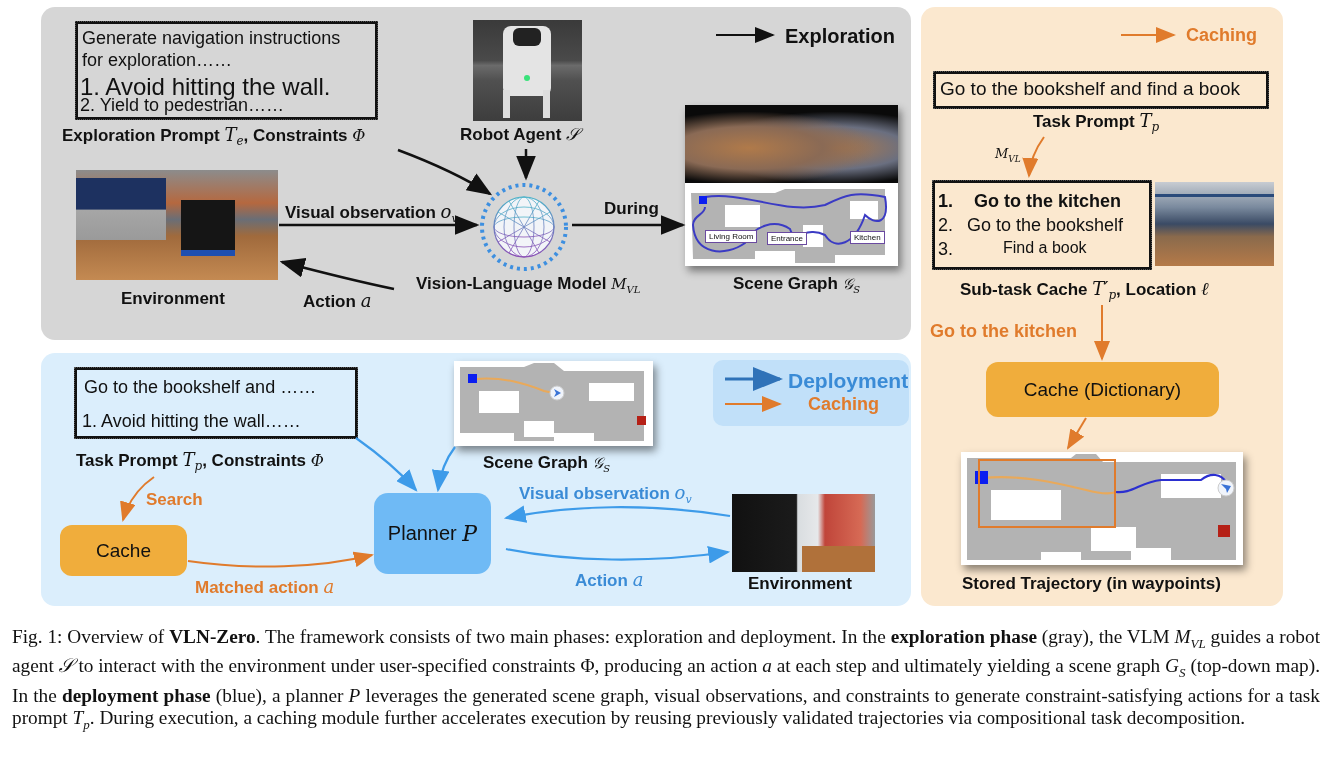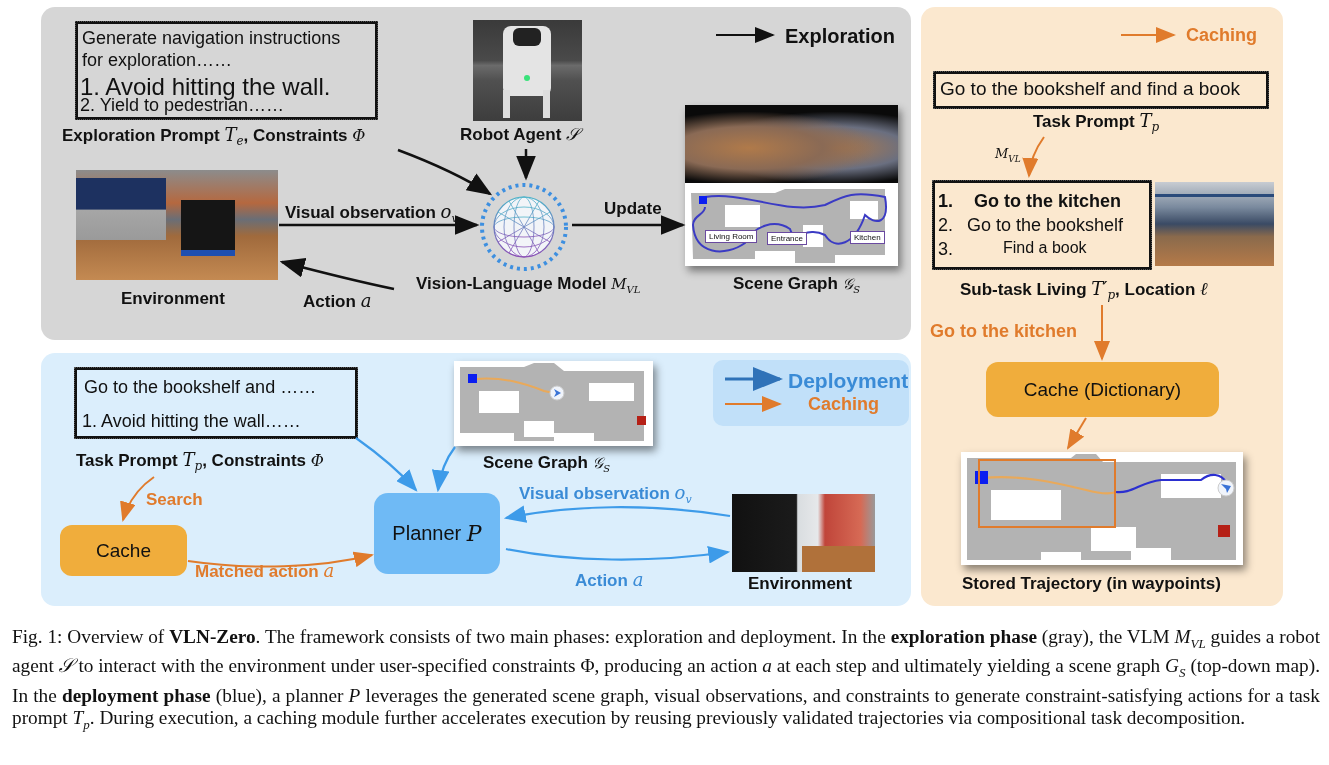--- a/index.html
+++ b/index.html
@@ -91,21 +91,21 @@
     <line x1="22" y1="63" x2="74" y2="33"></line>
     <line x1="33" y1="22" x2="63" y2="74"></line>
     <line x1="63" y1="22" x2="33" y2="74"></line>
   </g>
 </svg>
 <div class="txt lbl" style="left:416px;top:274px;">
   <span>Vision-Language Model</span>
   <span class="mi" style="font-size:15px;">M</span><sub class="mi" style="font-size:10px;">VL</sub>
 </div>
 
-<div class="txt lbl" style="left:604px;top:199px;">Update</div>
+<div class="txt lbl" style="left:604px;top:199px;">During</div>
 
 <div class="map" style="left:685px;top:105px;width:213px;height:161px;">
   <div style="position:absolute;left:0;top:0;width:213px;height:78px;background:radial-gradient(ellipse at 30% 55%,#b07a4a 0%,#8a6a55 35%,transparent 60%),radial-gradient(ellipse at 70% 55%,#b07a4a 0%,#6a6f80 35%,transparent 60%),#0a0a0a;"></div>
   <svg style="position:absolute;left:0;top:80px;" width="213" height="81" viewBox="0 0 213 81">
     <path d="M6,8 H90 L100,4 H200 V70 H150 V78 H110 V66 H70 V74 H8 Z" fill="#b3b3b3"></path>
     <rect x="40" y="20" width="35" height="22" fill="#fff"></rect>
     <rect x="165" y="16" width="28" height="18" fill="#fff"></rect>
     <rect x="118" y="40" width="20" height="22" fill="#fff"></rect>
     <path d="M20,12 C60,6 100,30 140,20 C160,10 170,6 200,12 C205,40 190,40 180,30 C170,60 150,66 140,50 C120,40 110,60 105,44 C90,34 70,40 60,58 C40,72 10,70 8,40 C8,30 20,30 20,22" fill="none" stroke="#3b3bc4" stroke-width="2"></path>
     <rect x="14" y="11" width="8" height="8" fill="#0b1ef0"></rect>
@@ -129,26 +129,26 @@
 <div class="txt lbl" style="left:76px;top:449px;">
   <span>Task Prompt</span>
   <span class="mi" style="font-size:18px;">T</span><sub class="mi" style="font-size:12px;">p</sub><span>, Constraints</span>
   <span class="mi" style="font-size:16px;">Φ</span>
 </div>
 
 <div class="txt bold orange" style="left:146px;top:490px;font-size:17px;">Search</div>
 <div class="box-cache" style="left:60px;top:525px;width:127px;height:51px;">
     <span>Cache</span>
   </div>
-<div class="txt bold orange" style="left:195px;top:560px;font-size:17px;">
+<div class="txt bold orange" style="left:195px;top:576px;font-size:17px;">
   <span>Matched action</span>
   <span class="mi" style="font-size:18px;">a</span>
 </div>
 
-<div class="box-planner" style="left:374px;top:493px;width:126px;height:81px;">
+<div class="box-planner" style="left:374px;top:493px;width:117px;height:81px;">
   <span>Planner</span>&nbsp;<span class="mi" style="font-size:22px;">P</span>
 </div>
 
 <div class="map" style="left:454px;top:361px;width:199px;height:85px;">
   <svg width="199" height="85" viewBox="0 0 199 85">
     <path d="M6,6 H70 L80,2 H100 L110,10 H190 V80 H140 V72 H100 V80 H60 V72 H6 Z" fill="#b3b3b3"></path>
     <rect x="25" y="30" width="40" height="22" fill="#fff"></rect>
     <rect x="135" y="22" width="45" height="18" fill="#fff"></rect>
     <rect x="70" y="60" width="30" height="16" fill="#fff"></rect>
     <path d="M22,18 C50,16 70,22 90,30 L100,32" fill="none" stroke="#e9a95a" stroke-width="2"></path>
@@ -195,21 +195,21 @@
 <div class="txt" style="left:938px;top:215px;font-size:18px;">2.</div>
 <div class="txt" style="left:967px;top:215px;font-size:18px;">Go to the bookshelf</div>
 <div class="txt" style="left:938px;top:239px;font-size:18px;">3.</div>
 <div class="txt" style="left:1003px;top:239px;font-size:16px;">Find a book</div>
 
 <div class="photo" style="left:1155px;top:182px;width:119px;height:84px;background:linear-gradient(180deg,#c8ccd2 0%,#7a8a9e 30%,#3a4a64 50%,#8a6a4c 65%,#b57a48 100%);">
   <div style="position:absolute;left:0;top:12px;width:119px;height:3px;background:#2a4a7a;"></div>
 </div>
 
 <div class="txt lbl" style="left:960px;top:278px;">
-  <span>Sub-task Living</span>
+  <span>Sub-task Cache</span>
   <span class="mi" style="font-size:18px;">T′</span><sub class="mi" style="font-size:12px;">p</sub><span>, Location</span>
   <span class="mi" style="font-size:18px;">ℓ</span>
 </div>
 
 <div class="txt bold orange" style="left:930px;top:321px;font-size:18px;">Go to the kitchen</div>
 
 <div class="box-cache" style="left:986px;top:362px;width:233px;height:55px;">
     <span>Cache (Dictionary)</span>
   </div>
 

